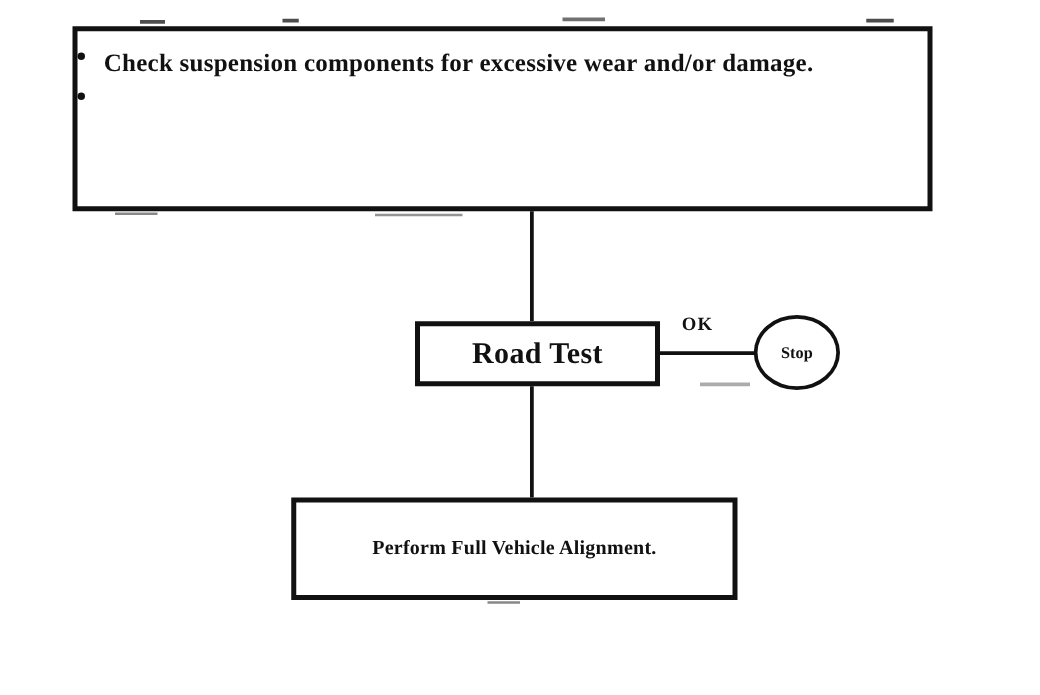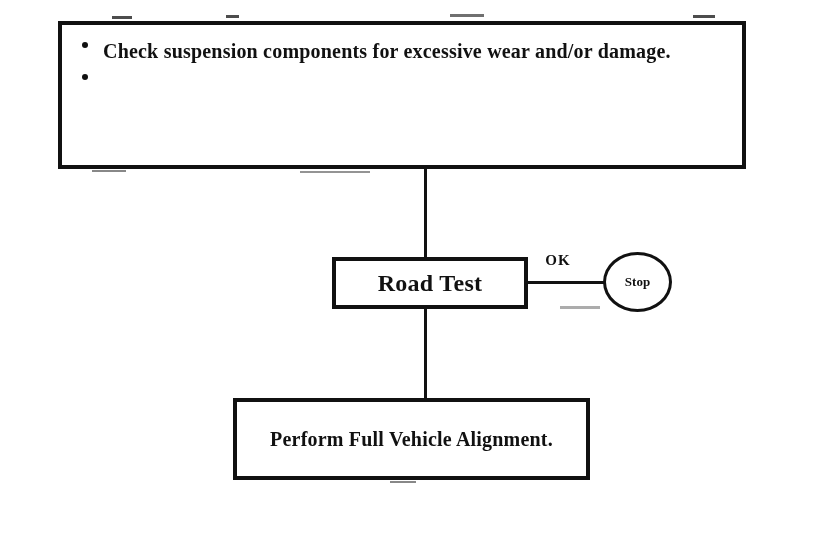--- a/index.html
+++ b/index.html
@@ -23,21 +23,21 @@
   
   .checklist-box {
     position: absolute;
     left: 58px; top: 21px;
     width: 688px; height: 148px;
     border: 4px solid var(--ink);
     background: var(--bg);
   }
   .checklist-list {
     list-style: none;
-    padding: 10px 8px 0 20px;
+    padding: 10px 8px 0 0;
   }
   .checklist-item {
     display: flex;
     align-items: center;
     height: 32px;
     white-space: nowrap;
   }
   .bullet-dot {
     flex: 0 0 auto;
     width: 6px; height: 6px;
@@ -111,21 +111,21 @@
   
   .alignment-node {
     position: absolute;
     left: 233px; top: 398px;
     width: 357px; height: 82px;
     border: 4px solid var(--ink);
     background: var(--bg);
     display: flex; align-items: center; justify-content: center;
   }
   .alignment-label {
-    font-size: 20px;
+    font-size: 16px;
     font-weight: 600;
     letter-spacing: 0.2px;
   }
 
   
   .speck {
     position: absolute;
     background: var(--ink);
     opacity: 0.75;
   }

